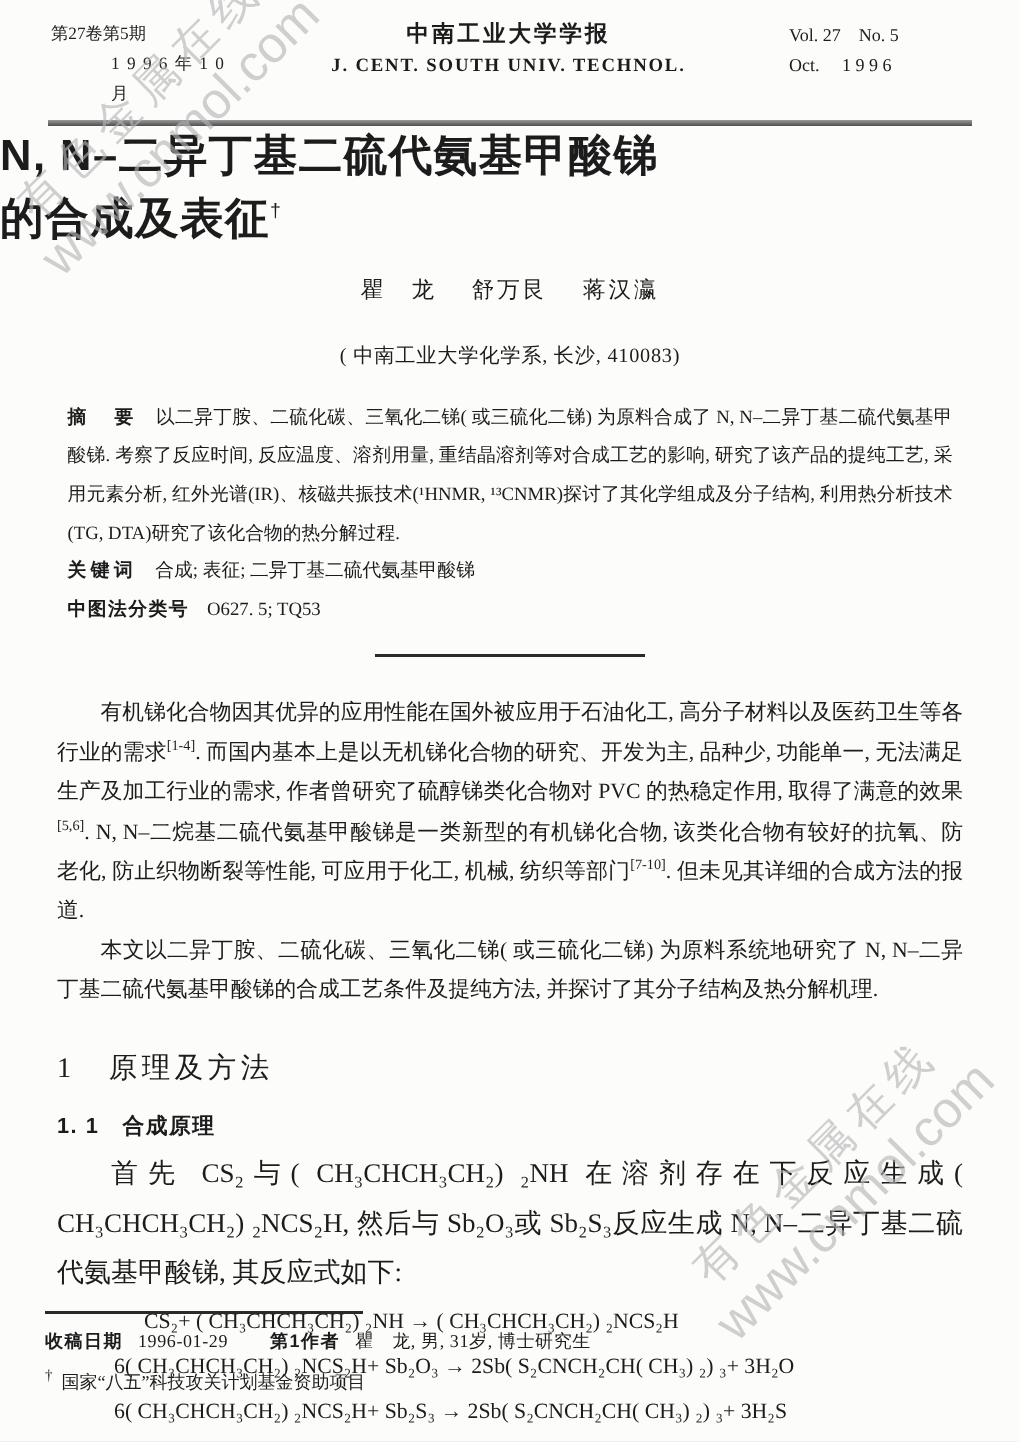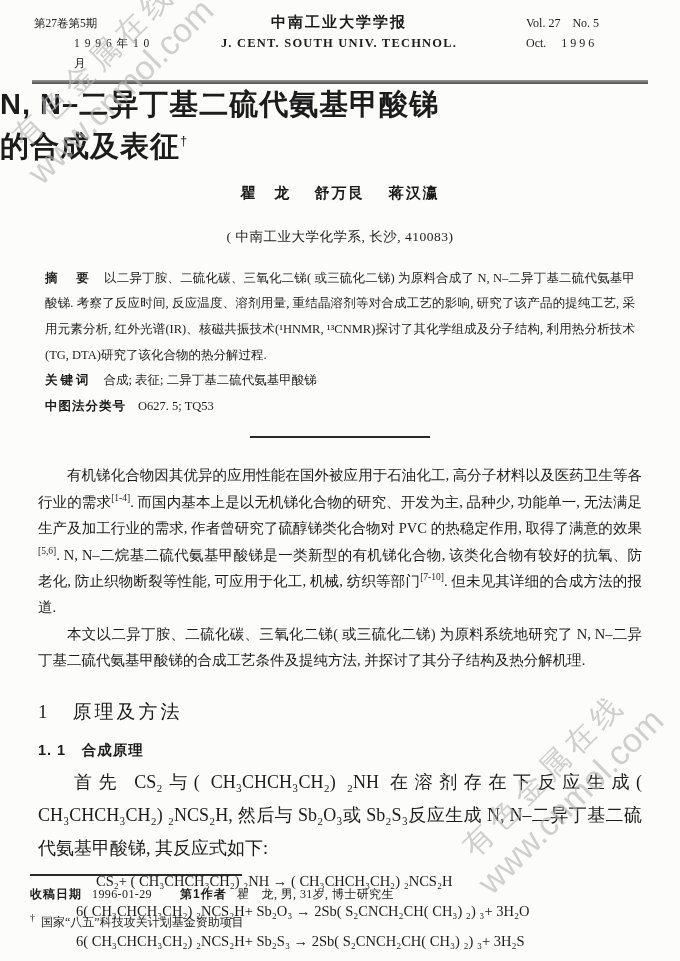--- a/index.html
+++ b/index.html
@@ -50,21 +50,21 @@
     font-weight:bold;
     font-size:29px;
     letter-spacing:1px;
     line-height:1.42;
   }
   .title sup{font-size:13px;font-weight:normal;}
   .authors{
     margin-top:17px;
     text-align:center;
     font-family:"Liberation Sans","DejaVu Sans",sans-serif;
-    font-weight:bold;
+    font-weight:normal;
     font-size:15px;
     letter-spacing:2px;
   }
   .affiliation{margin-top:25px;text-align:center;font-size:13.5px;letter-spacing:.5px;}
   
   .meta{margin:20px 45px 0 45px;font-size:12.5px;line-height:2.05;text-align:justify;}
   .meta-line{margin:0 45px;font-size:12.5px;line-height:2.05;}
   .lbl{font-family:"Liberation Sans","DejaVu Sans",sans-serif;font-weight:bold;margin-right:12px;letter-spacing:3px;}
   .lbl.tight{letter-spacing:1px;}
   .center-rule{width:180px;height:2px;background:#2a2a2a;margin:17px auto 0 auto;}

